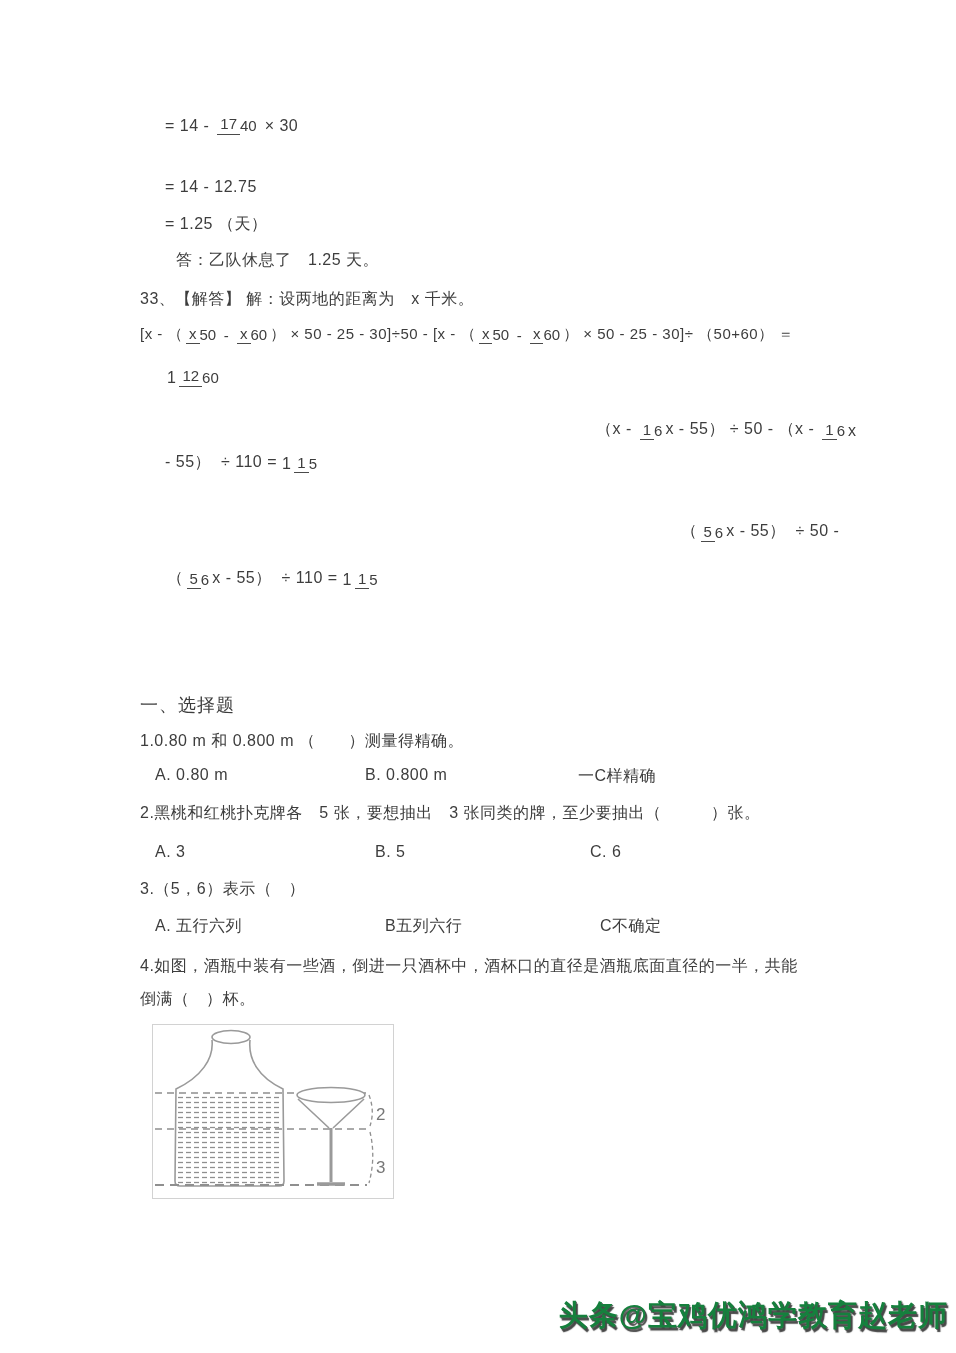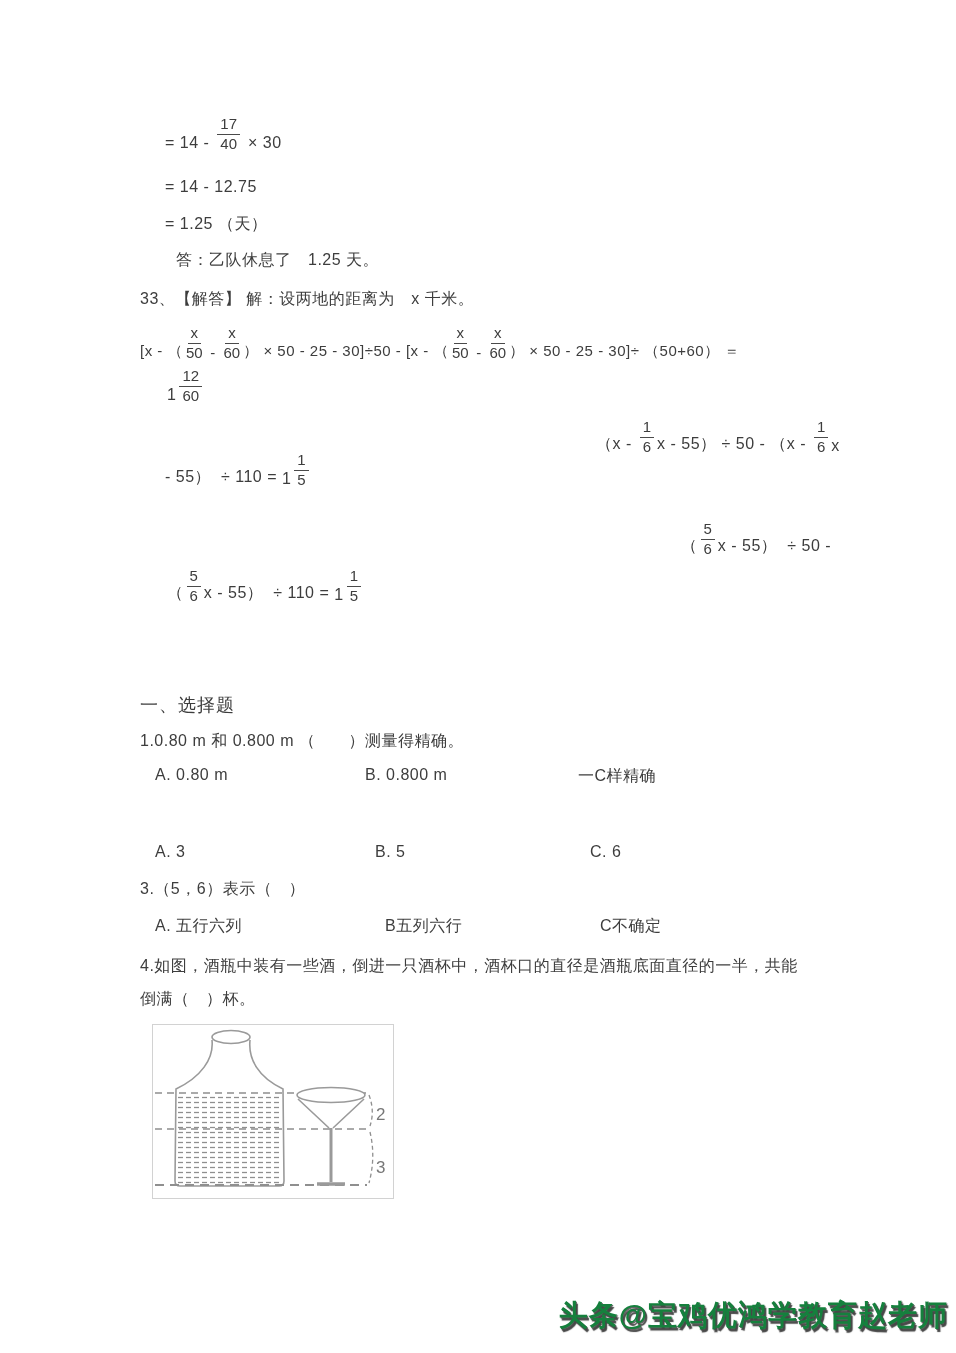--- a/index.html
+++ b/index.html
@@ -6,21 +6,21 @@
   .page {
     position:relative; width:956px; height:1353px; background:#ffffff;
     font-family:"Liberation Sans","DejaVu Sans",sans-serif;
     color:#3d3d3d; overflow:hidden;
   }
   .abs { position:absolute; }
   .txt { font-size:16px; white-space:pre; letter-spacing:0.5px; }
   .eq  { display:flex; align-items:flex-end; font-size:16px; white-space:pre; letter-spacing:0.5px; }
   .eq-sm { font-size:15px; }
   .frac {
-    display:inline-flex; flex-direction:column; align-items:center;
+    display:inline-flex; flex-direction:row; align-items:center;
     margin:0 3px; line-height:1.1; font-size:15px; letter-spacing:0;
   }
   .frac .num { border-bottom:1.4px solid #4a4a4a; padding:0 3px 1px; }
   .frac .den { padding-top:1px; }
   .doc-title {
     left:0; right:0; top:650px; text-align:center; padding-left:40px;
     font-size:20px; color:#333; letter-spacing:1px; white-space:pre;
   }
   .section-head { font-size:18px; letter-spacing:1px; }
   .opt { position:absolute; top:0; font-size:16px; white-space:pre; letter-spacing:0.5px; }
@@ -55,20 +55,21 @@
 
   <div class="abs txt section-head" style="left:140px; top:693px;">一、选择题</div>
 
   <div class="abs txt" style="left:140px; top:731px;">1.0.80 m 和 0.800 m （　　）测量得精确。</div>
   <div class="abs opt-row" style="top:766px;">
     <span class="opt" style="left:155px;">A. 0.80 m</span>
     <span class="opt" style="left:365px;">B. 0.800 m</span>
     <span class="opt" style="left:578px;">一C样精确</span>
   </div>
 
+  <div class="abs txt" style="left:140px; top:803px;">2.黑桃和红桃扑克牌各　5 张，要想抽出　3 张同类的牌，至少要抽出（　　　）张。</div>
   <div class="abs opt-row" style="top:843px;">
     <span class="opt" style="left:155px;">A. 3</span>
     <span class="opt" style="left:375px;">B. 5</span>
     <span class="opt" style="left:590px;">C. 6</span>
   </div>
 
   <div class="abs txt" style="left:140px; top:879px;">3.（5，6）表示（　）</div>
   <div class="abs opt-row" style="top:916px;">
     <span class="opt" style="left:155px;">A. 五行六列</span>
     <span class="opt" style="left:385px;">B五列六行</span>

